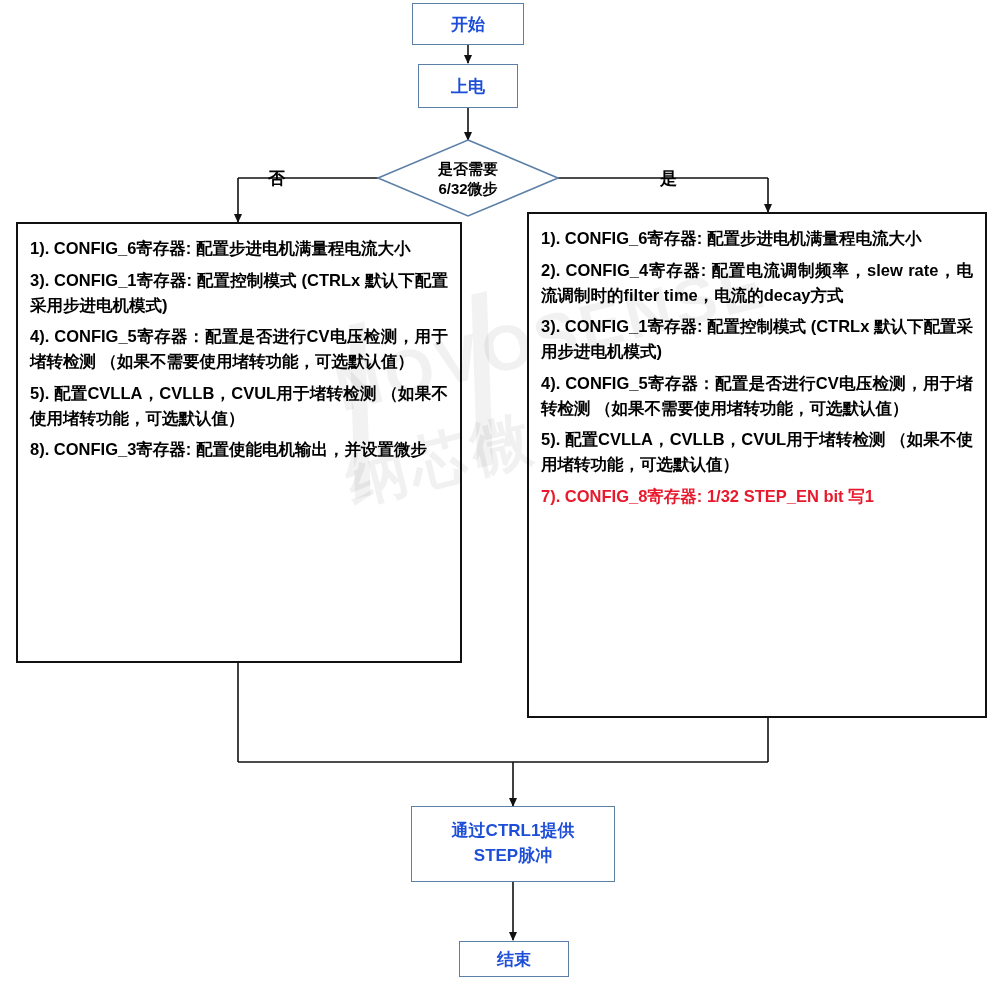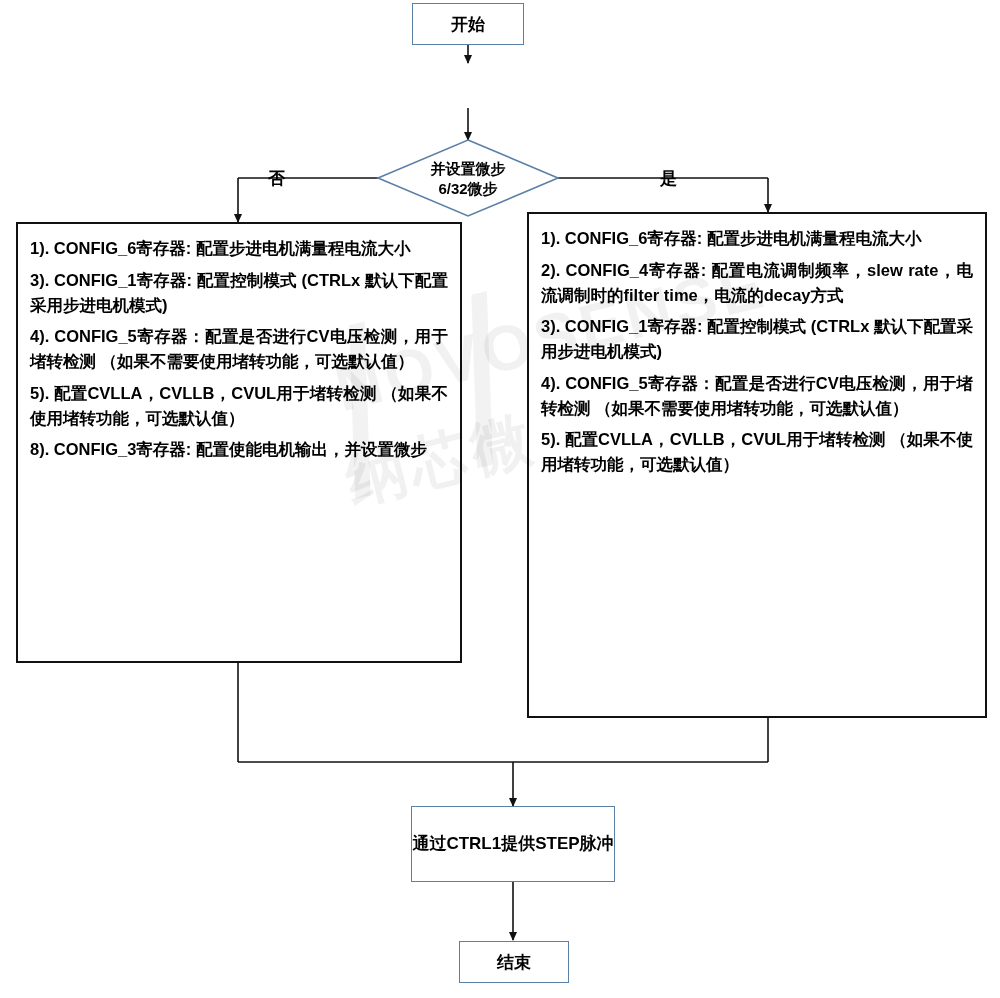--- a/index.html
+++ b/index.html
@@ -65,25 +65,26 @@
     background: #ffffff;
     z-index: 3;
   }
   .term {
     border: 1.6px solid #5b7fa6;
     display: flex;
     align-items: center;
     justify-content: center;
     font-size: 17px;
     font-weight: bold;
-    color: #000000;
+    color: #1d4ed8;
   }
   .term.multiline {
     line-height: 1.45;
     text-align: center;
+    flex-direction: column;
   }
   .diamond-wrap {
     position: absolute;
     z-index: 3;
   }
   .diamond-label {
     position: absolute;
     left: 0; top: 0;
     width: 100%;
     height: 100%;
@@ -163,24 +164,25 @@
 
     <line x1="513" y1="762" x2="513" y2="806" stroke="#111" stroke-width="1.6" marker-end="url(#arrow)"></line>
 
     <line x1="513" y1="882" x2="513" y2="940" stroke="#111" stroke-width="1.6" marker-end="url(#arrow)"></line>
 
     <polygon points="468,140 558,178 468,216 378,178" fill="#ffffff" stroke="#5b7fa6" stroke-width="1.6"></polygon>
   </svg>
 
   <div class="node term" style="left:412px; top:3px; width:112px; height:42px;">开始</div>
 
+  <div class="node term" style="left:418px; top:64px; width:100px; height:44px;">上电</div>
 
   <div class="diamond-wrap" style="left:378px; top:140px; width:180px; height:78px;">
     <div class="diamond-label">
-      <span>并设置微步</span>
+      <span>是否需要</span>
       <span>6/32微步</span>
     </div>
   </div>
 
   <div class="branch-label" style="left:268px; top:167px;">否</div>
   <div class="branch-label" style="left:660px; top:167px;">是</div>
 
   <div class="procbox" style="left:16px; top:222px; width:446px; height:441px;">
     <ol>
         <li>1). CONFIG_6寄存器: 配置步进电机满量程电流大小</li>
@@ -191,23 +193,24 @@
       </ol>
   </div>
 
   <div class="procbox" style="left:527px; top:212px; width:460px; height:506px;">
     <ol>
         <li>1). CONFIG_6寄存器: 配置步进电机满量程电流大小</li>
         <li>2). CONFIG_4寄存器: 配置电流调制频率，slew rate，电流调制时的filter time，电流的decay方式</li>
         <li>3). CONFIG_1寄存器: 配置控制模式 (CTRLx 默认下配置采用步进电机模式)</li>
         <li>4). CONFIG_5寄存器：配置是否进行CV电压检测，用于堵转检测 （如果不需要使用堵转功能，可选默认值）</li>
         <li>5). 配置CVLLA，CVLLB，CVUL用于堵转检测 （如果不使用堵转功能，可选默认值）</li>
+        <li style="color: rgb(232, 25, 44);">7). CONFIG_8寄存器: 1/32 STEP_EN bit 写1</li>
       </ol>
   </div>
 
   <div class="node term multiline" style="left:411px; top:806px; width:204px; height:76px;">
     <span>通过CTRL1提供</span>
     <span>STEP脉冲</span>
   </div>
 
-  <div class="node term" style="left:459px; top:941px; width:110px; height:42px;">结束</div>
+  <div class="node term" style="left:459px; top:941px; width:110px; height:36px;">结束</div>
 
 </div>
 
 </body></html>

